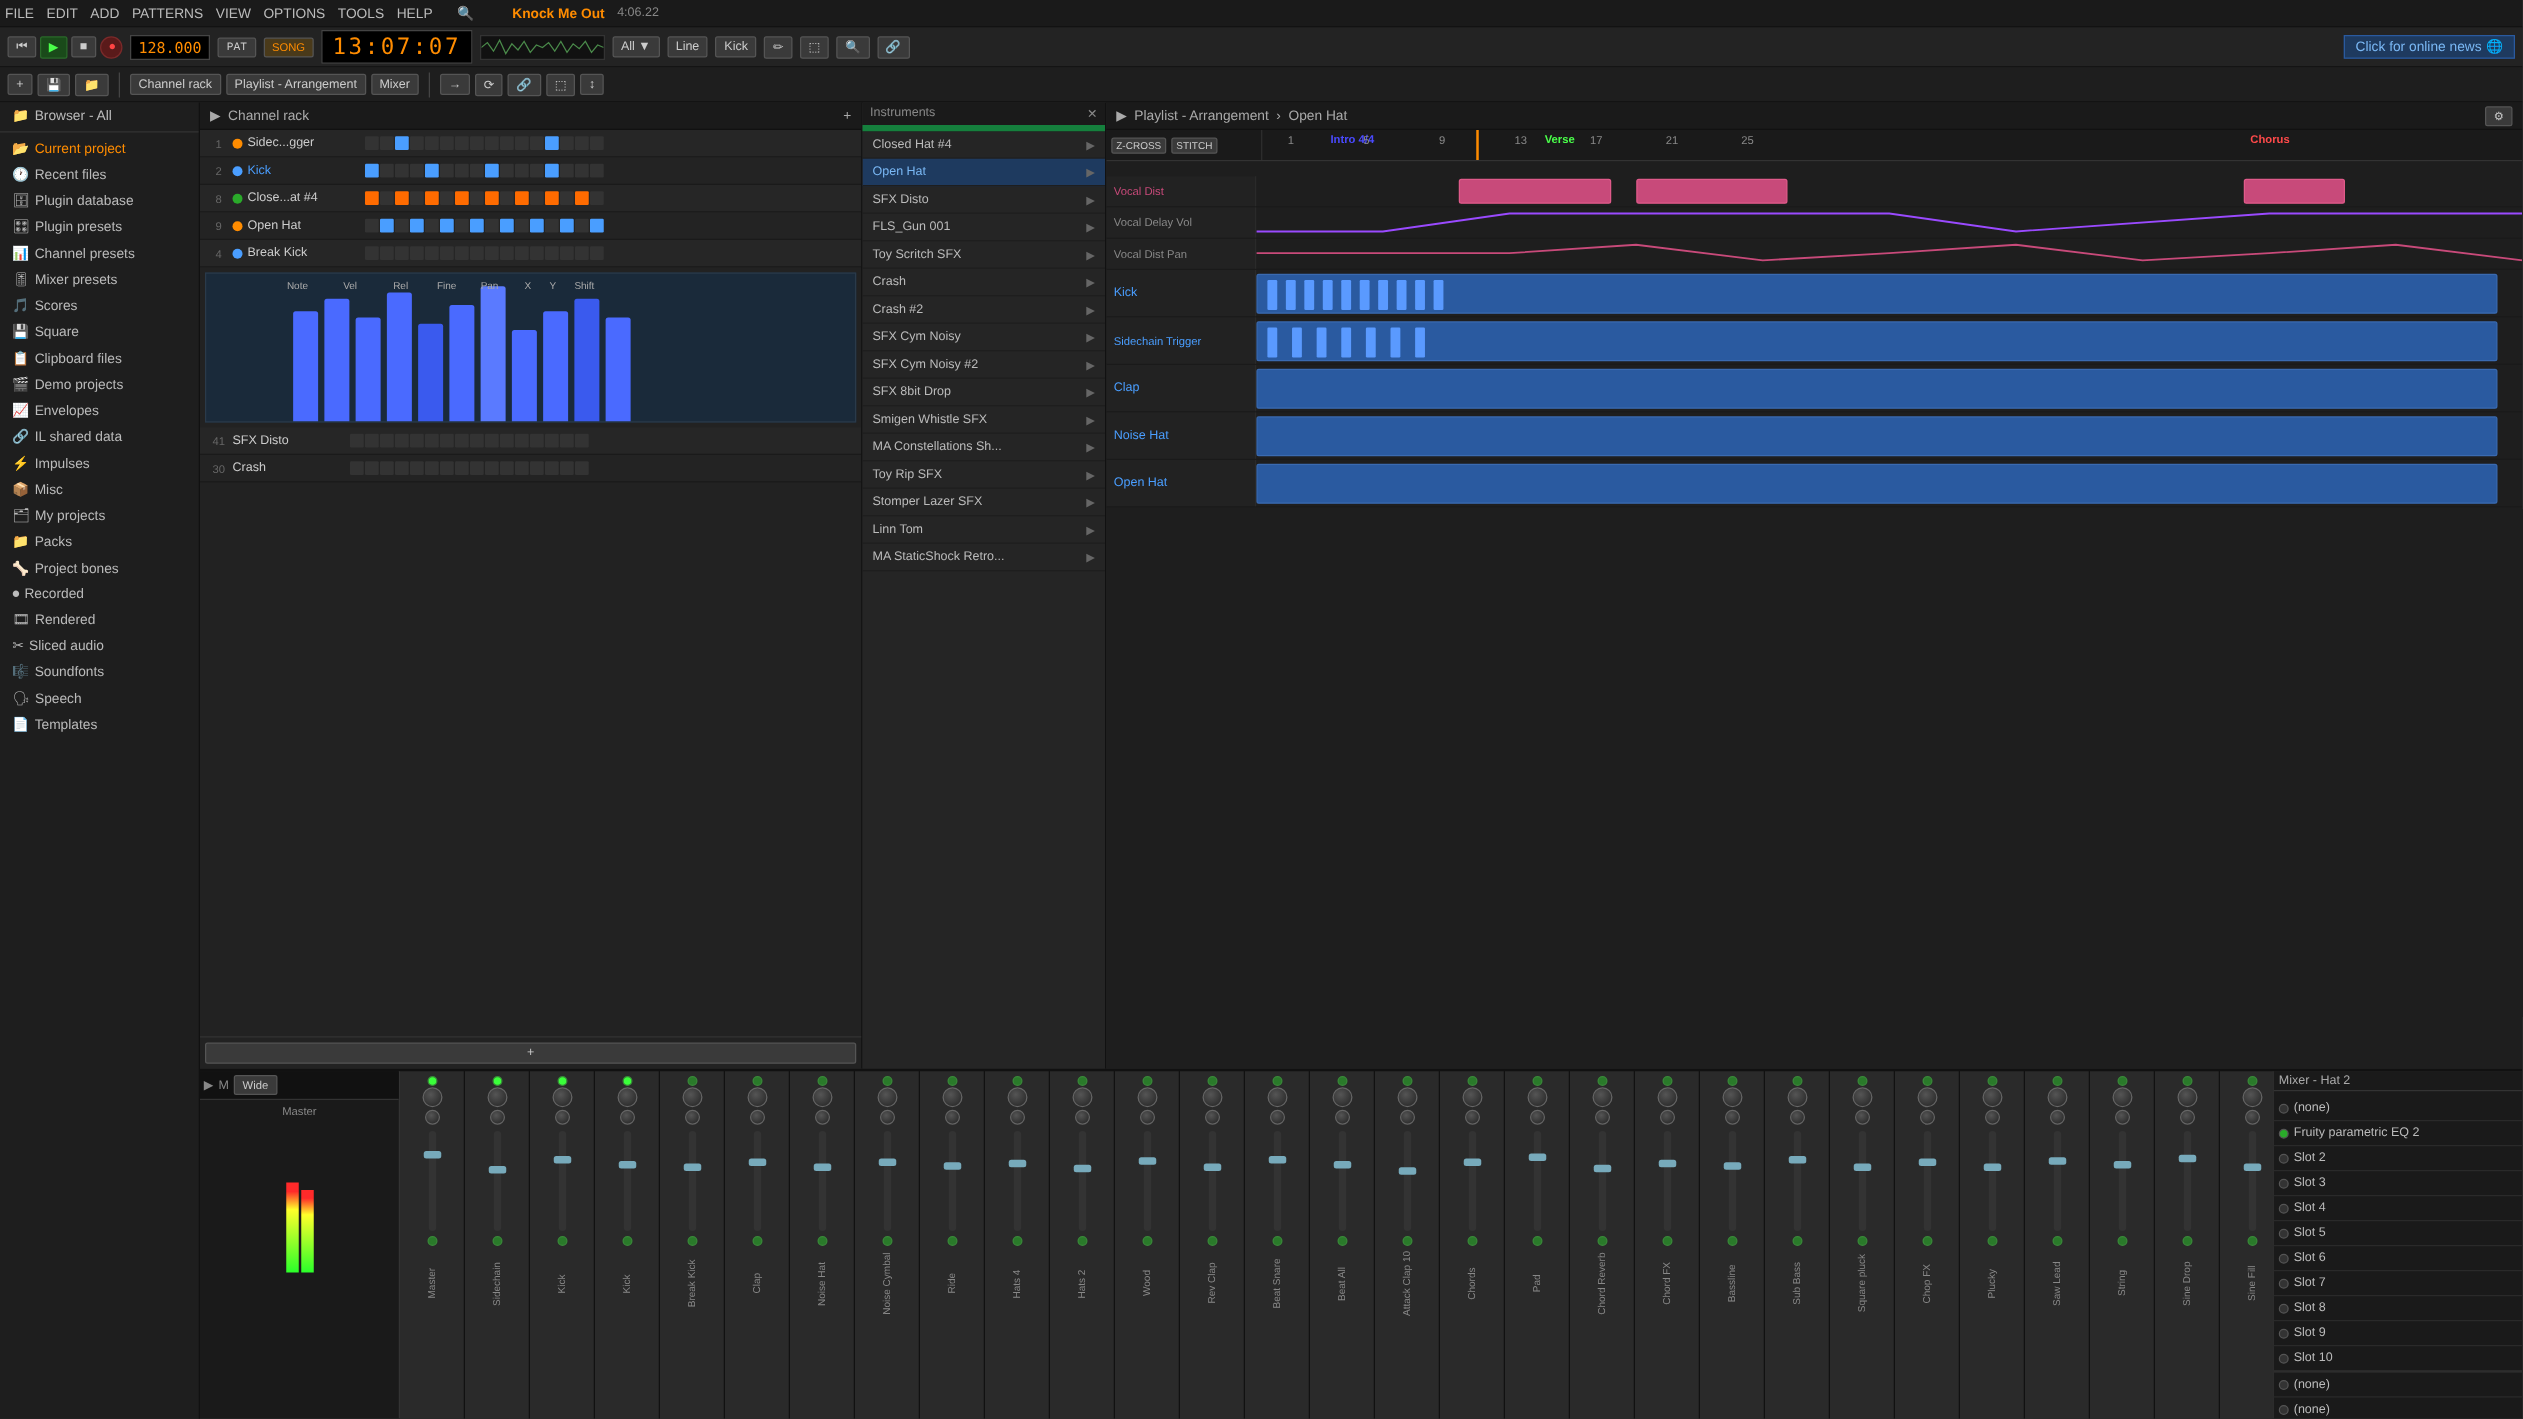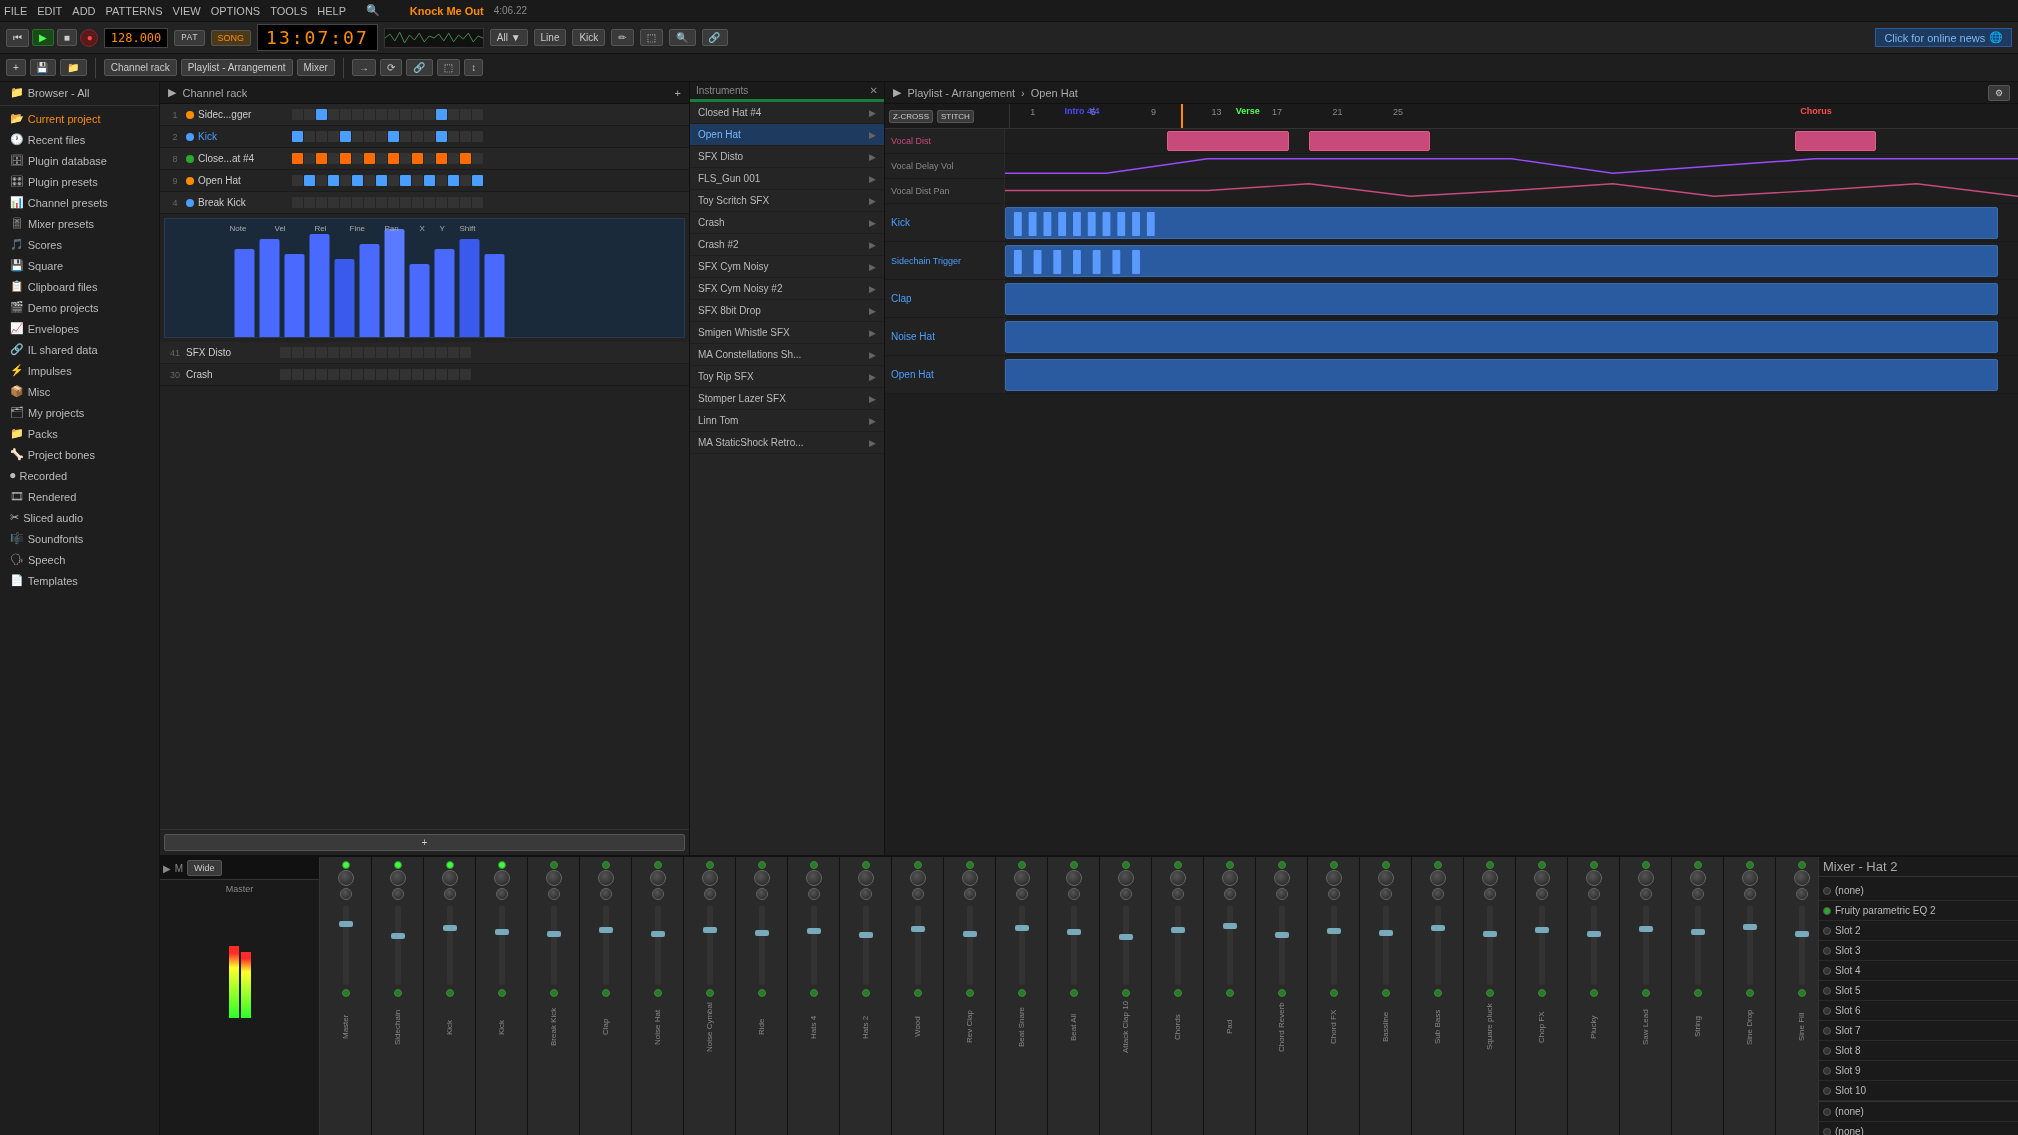--- a/index.html
+++ b/index.html
@@ -319,21 +319,21 @@
     }
     .mixer-led {
       width: 8px;
       height: 8px;
       border-radius: 50%;
       background: #2a7a2a;
       border: 1px solid #3a8a3a;
     }
     .mixer-led.active { background: #3aff3a; }
     .fx-header {
-      font-size: 13px;
+      font-size: 10px;
       color: #aaa;
       padding: 2px 4px;
       border-bottom: 1px solid #333;
       margin-bottom: 4px;
     }
     .fx-slot {
       display: flex;
       align-items: center;
       padding: 2px 4px;
       font-size: 10px;
@@ -837,21 +837,21 @@
             </div>
           </div>
         </div>
 
         <div style="padding:4px; border-top:1px solid #333;">
           <button class="toolbar-btn" style="width:100%;">+</button>
         </div>
       </div>
 
       <div class="instrument-panel">
-        <div style="background:#1a1a1a; padding:3px 6px; font-size:10px; color:#888; border-bottom:3px solid #15803d; display:flex; justify-content:space-between;">
+        <div style="background:#1a1a1a; padding:3px 6px; font-size:10px; color:#888; border-bottom:5px solid #15803d; display:flex; justify-content:space-between;">
           <span>Instruments</span>
           <span>✕</span>
         </div>
         <div class="instrument-scroll">
           <div class="instrument-item">
             <span>Closed Hat #4</span>
             <span class="arrow-right">▶</span>
           </div>
           <div class="instrument-item selected">
             <span>Open Hat</span>
@@ -944,21 +944,21 @@
             <span class="timeline-marker" style="left:20%;">13</span>
             <span class="timeline-marker" style="left:26%;">17</span>
             <span class="timeline-marker" style="left:32%;">21</span>
             <span class="timeline-marker" style="left:38%;">25</span>
           </div>
         </div>
 
         <div class="playlist-tracks">
 
 
-          <div class="track-row" style="height:25px;">
+          <div class="track-row" style="height:25px;margin-top:12px;">
             <div class="track-label">
               <span style="color:#c84a7a; font-size:9px;">Vocal Dist</span>
             </div>
             <div class="track-content">
               <div class="clip clip-pink" style="left:16%; width:12%; height:20px; top:2px;"></div>
               <div class="clip clip-pink" style="left:30%; width:12%; height:20px; top:2px;"></div>
               <div class="clip clip-pink" style="left:78%; width:8%; height:20px; top:2px;"></div>
             </div>
           </div>
 

